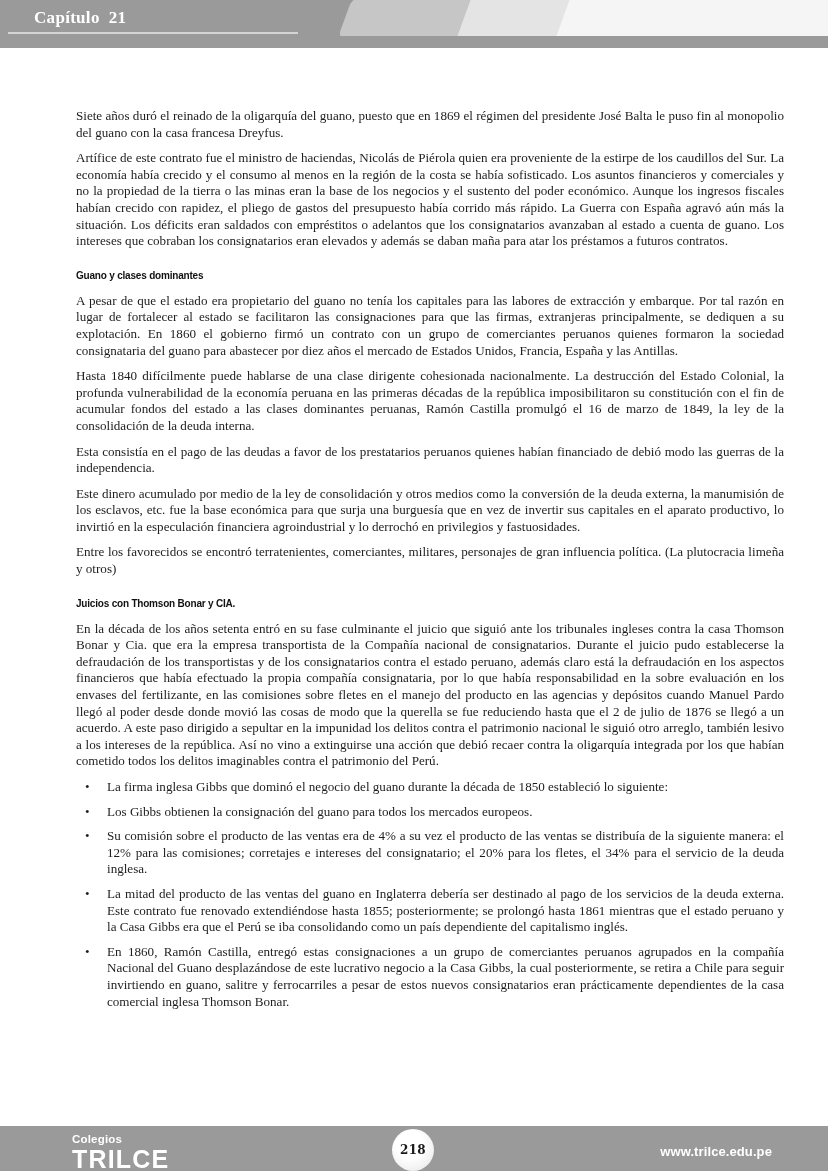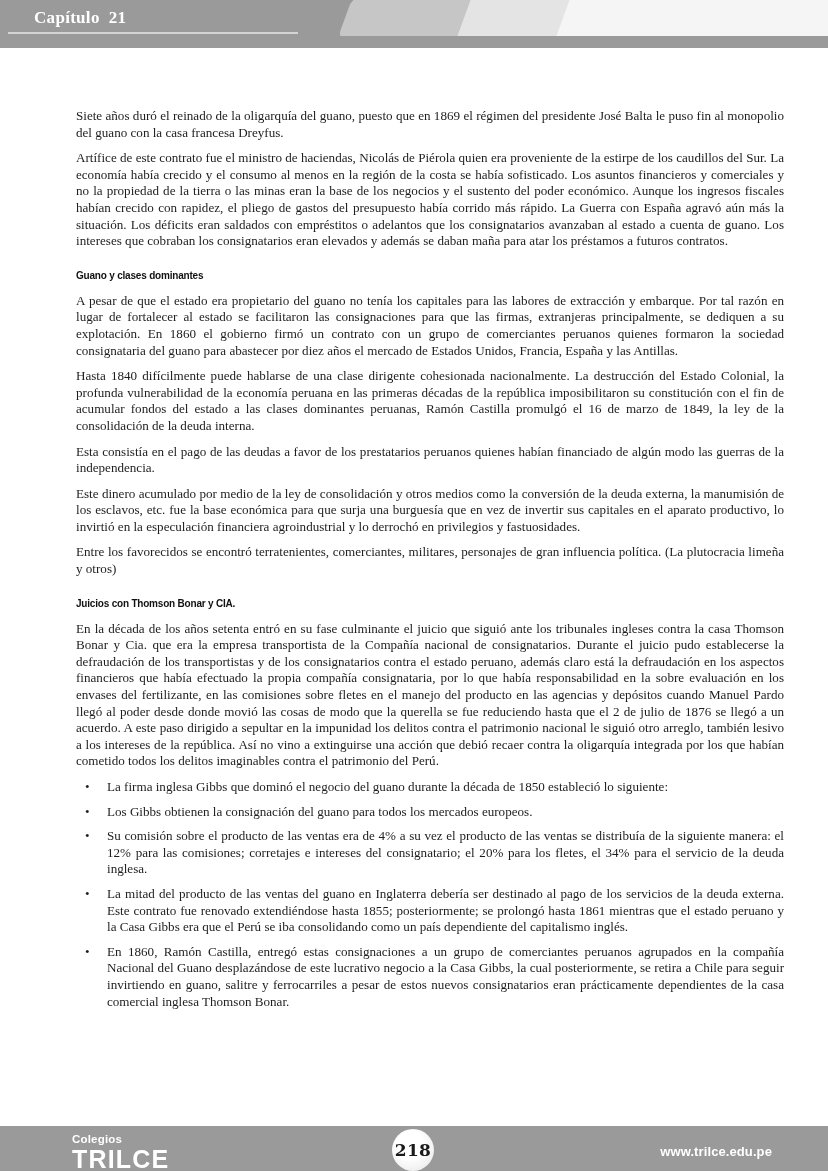--- a/index.html
+++ b/index.html
@@ -190,21 +190,21 @@
     border-radius: 50%;
     background: radial-gradient(circle at 42% 38%, #ffffff 38%, #f2f2f2 68%, #dcdcdc 100%);
     z-index: 4;
     display: flex;
     align-items: center;
     justify-content: center;
   }
   .page-num-circle span {
     font-family: "DejaVu Serif", "Liberation Serif", serif;
     font-weight: bold;
-    font-size: 17px;
+    font-size: 12px;
     color: #1a1a1a;
     letter-spacing: 0.3px;
   }
   .ftr-url {
     position: absolute;
     right: 56px;
     top: 26px;
     color: #ffffff;
     font-family: Liberation Sans, sans-serif;
     font-weight: bold;
@@ -226,21 +226,21 @@
 </div>
 
 <div class="content">
 
   <p class="para">Siete años duró el reinado de la oligarquía del guano, puesto que en 1869 el régimen del presidente José Balta le puso fin al monopolio del guano con la casa francesa Dreyfus.</p>
   <p class="para">Artífice de este contrato fue el ministro de haciendas, Nicolás de Piérola quien era proveniente de la estirpe de los caudillos del Sur. La economía había crecido y el consumo al menos en la región de la costa se había sofisticado. Los asuntos financieros y comerciales y no la propiedad de la tierra o las minas eran la base de los negocios y el sustento del poder económico. Aunque los ingresos fiscales habían crecido con rapidez, el pliego de gastos del presupuesto había corrido más rápido. La Guerra con España agravó aún más la situación. Los déficits eran saldados con empréstitos o adelantos que los consignatarios avanzaban al estado a cuenta de guano. Los intereses que cobraban los consignatarios eran elevados y además se daban maña para atar los préstamos a futuros contratos.</p>
 
   <h2 class="sect-head">Guano y clases dominantes</h2>
   <p class="para">A pesar de que el estado era propietario del guano no tenía los capitales para las labores de extracción y embarque. Por tal razón en lugar de fortalecer al estado se facilitaron las consignaciones para que las firmas, extranjeras principalmente, se dediquen a su explotación. En 1860 el gobierno firmó un contrato con un grupo de comerciantes peruanos quienes formaron la sociedad consignataria del guano para abastecer por diez años el mercado de Estados Unidos, Francia, España y las Antillas.</p>
   <p class="para">Hasta 1840 difícilmente puede hablarse de una clase dirigente cohesionada nacionalmente. La destrucción del Estado Colonial, la profunda vulnerabilidad de la economía peruana en las primeras décadas de la república imposibilitaron su constitución con el fin de acumular fondos del estado a las clases dominantes peruanas, Ramón Castilla promulgó el 16 de marzo de 1849, la ley de la consolidación de la deuda interna.</p>
-  <p class="para">Esta consistía en el pago de las deudas a favor de los prestatarios peruanos quienes habían financiado de algún modo las guerras de la independencia.</p>
+  <p class="para">Esta consistía en el pago de las deudas a favor de los prestatarios peruanos quienes habían financiado de debió modo las guerras de la independencia.</p>
   <p class="para">Este dinero acumulado por medio de la ley de consolidación y otros medios como la conversión de la deuda externa, la manumisión de los esclavos, etc. fue la base económica para que surja una burguesía que en vez de invertir sus capitales en el aparato productivo, lo invirtió en la especulación financiera agroindustrial y lo derrochó en privilegios y fastuosidades.</p>
   <p class="para">Entre los favorecidos se encontró terratenientes, comerciantes, militares, personajes de gran influencia política. (La plutocracia limeña y otros)</p>
 
   <h2 class="sect-head">Juicios con Thomson Bonar y CIA.</h2>
   <p class="para">En la década de los años setenta entró en su fase culminante el juicio que siguió ante los tribunales ingleses contra la casa Thomson Bonar y Cia. que era la empresa transportista de la Compañía nacional de consignatarios. Durante el juicio pudo establecerse la defraudación de los transportistas y de los consignatarios contra el estado peruano, además claro está la defraudación en los aspectos financieros que había efectuado la propia compañía consignataria, por lo que había responsabilidad en la sobre evaluación en los envases del fertilizante, en las comisiones sobre fletes en el manejo del producto en las agencias y depósitos cuando Manuel Pardo llegó al poder desde donde movió las cosas de modo que la querella se fue reduciendo hasta que el 2 de julio de 1876 se llegó a un acuerdo. A este paso dirigido a sepultar en la impunidad los delitos contra el patrimonio nacional le siguió otro arreglo, también lesivo a los intereses de la república. Así no vino a extinguirse una acción que debió recaer contra la oligarquía integrada por los que habían cometido todos los delitos imaginables contra el patrimonio del Perú.</p>
 
   <ul class="blist">
     <li><span class="bullet">•</span><span>La firma inglesa Gibbs que dominó el negocio del guano durante la década de 1850 estableció lo siguiente:</span></li>
     <li><span class="bullet">•</span><span>Los Gibbs obtienen la consignación del guano para todos los mercados europeos.</span></li>
     <li><span class="bullet">•</span><span>Su comisión sobre el producto de las ventas era de 4% a su vez el producto de las ventas se distribuía de la siguiente manera: el 12% para las comisiones; corretajes e intereses del consignatario; el 20% para los fletes, el 34% para el servicio de la deuda inglesa.</span></li>

